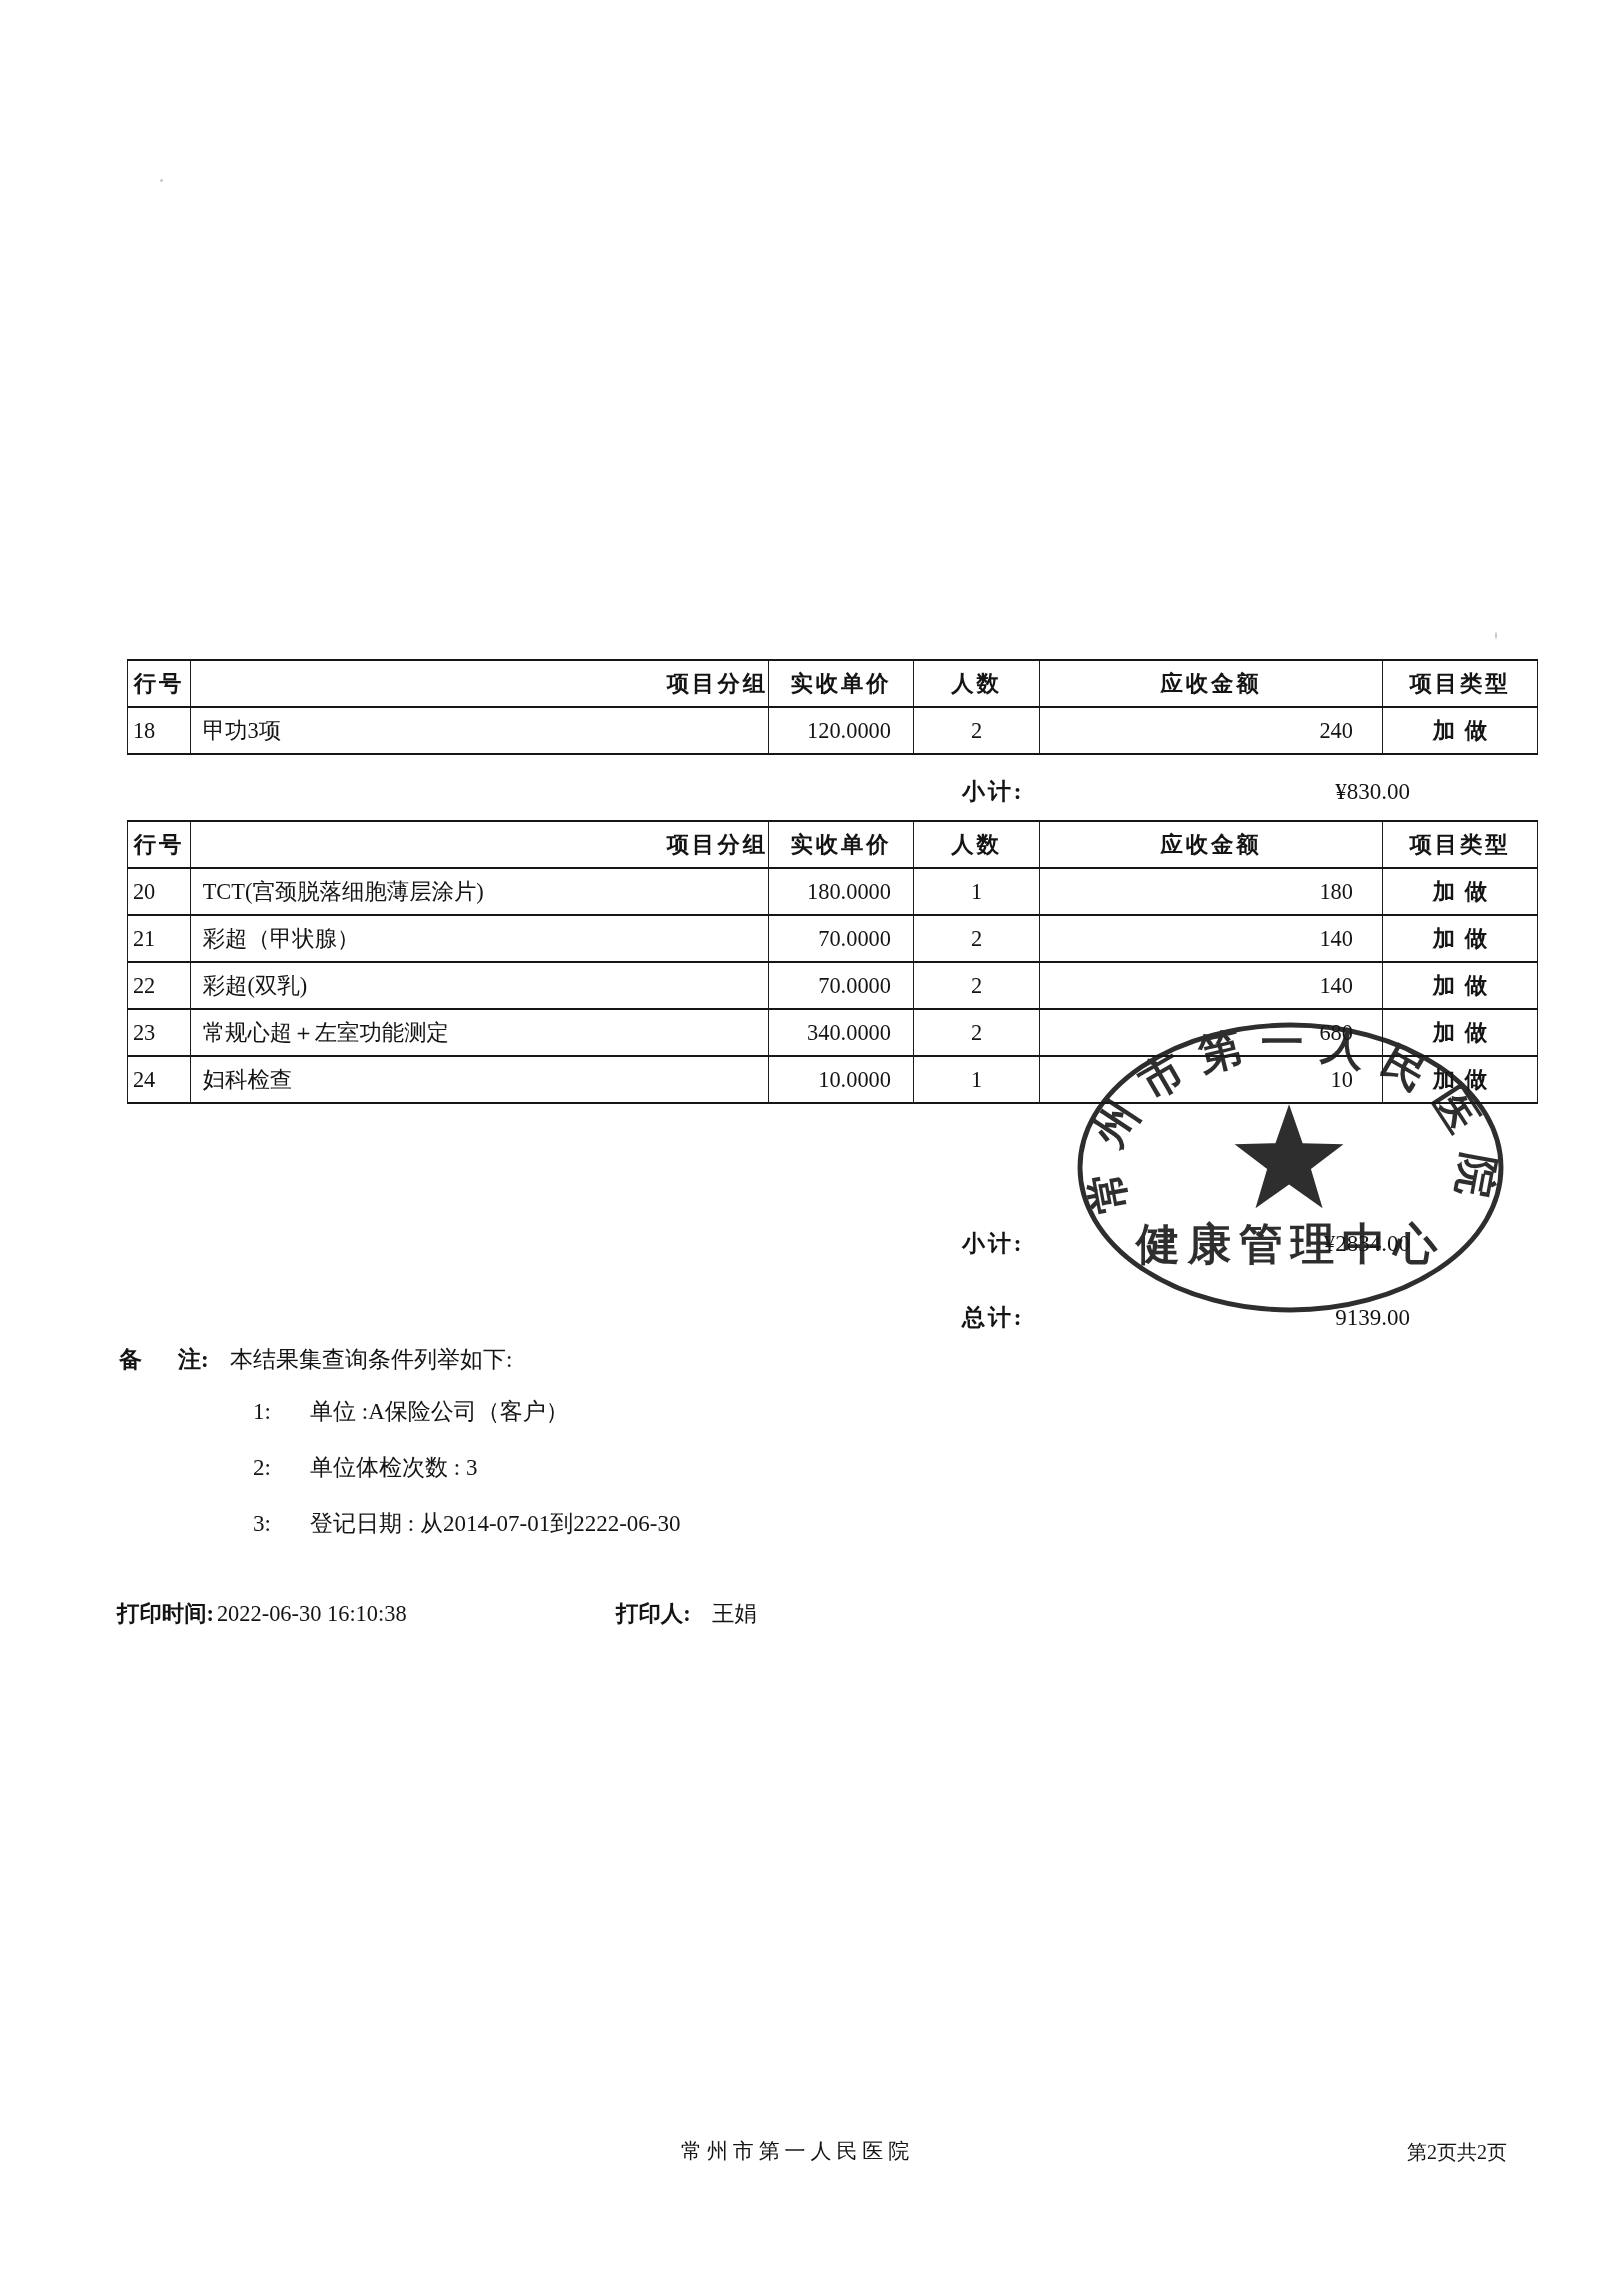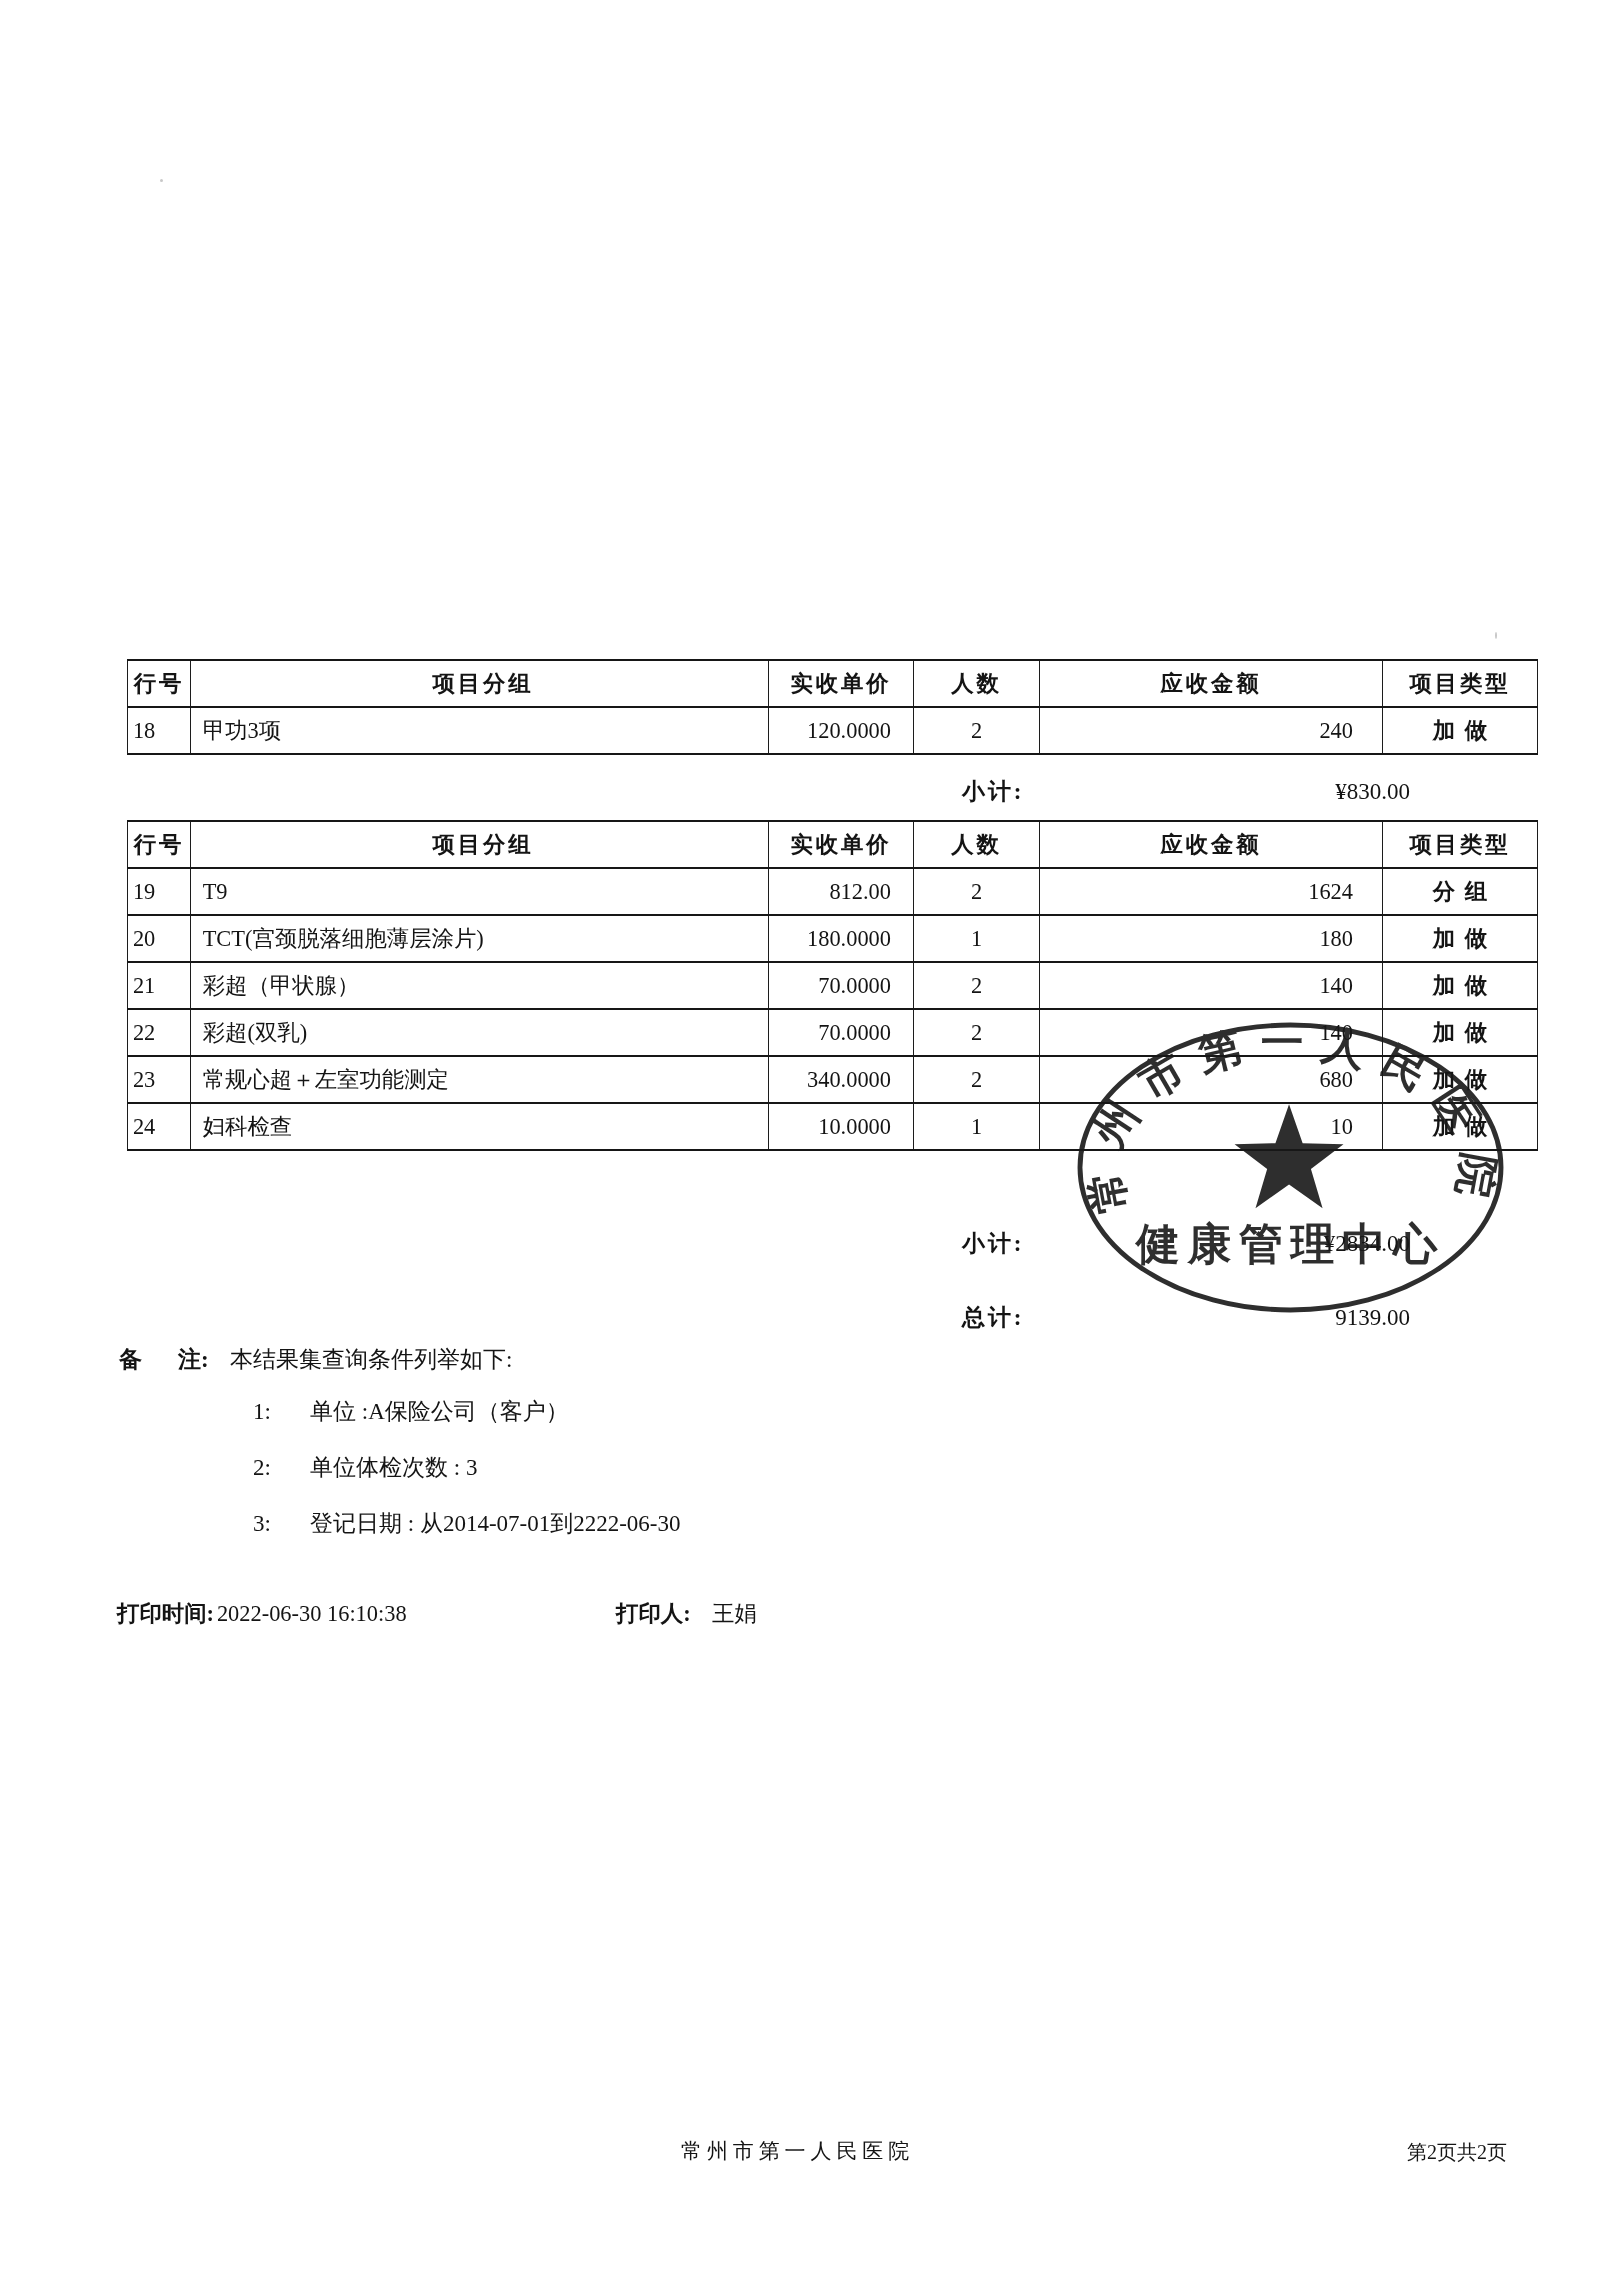--- a/index.html
+++ b/index.html
@@ -18,21 +18,21 @@
   }
   #table1{top:659px;}
   #table2{top:820px;}
   .charges th,.charges td{
     border-left:1.5px solid #1c1c1c;border-right:1.5px solid #1c1c1c;
     border-top:2.9px solid #161616;border-bottom:2.9px solid #161616;
     font-size:22.4px;height:45px;padding:0;vertical-align:middle;
     white-space:nowrap;overflow:hidden;
   }
   .charges th{font-weight:bold;text-align:center;letter-spacing:2.9px;}
-  th.h-group{text-align:center;padding-left:7px;}
+  th.h-group{text-align:right;padding-left:7px;}
   td.c-no{text-align:left;padding-left:4.9px;}
   td.c-group{text-align:left;padding-left:11.7px;}
   td.c-price{text-align:right;padding-right:22px;}
   td.c-count{text-align:center;}
   td.c-amount{text-align:right;padding-right:29px;}
   td.c-type{text-align:center;font-weight:bold;letter-spacing:9.7px;text-indent:9.7px;}
   
   .sumrow{
     position:absolute;left:954px;width:456px;
     display:flex;justify-content:space-between;align-items:baseline;
@@ -127,28 +127,20 @@
         <th>行号</th>
         <th class="h-group">项目分组</th>
         <th>实收单价</th>
         <th>人数</th>
         <th>应收金额</th>
         <th>项目类型</th>
       </tr>
     </thead>
     <tbody>
       <tr>
-        <td class="c-no">19</td>
-        <td class="c-group">T9</td>
-        <td class="c-price">812.00</td>
-        <td class="c-count">2</td>
-        <td class="c-amount">1624</td>
-        <td class="c-type">分组</td>
-      </tr>
-      <tr>
         <td class="c-no">20</td>
         <td class="c-group">TCT(宫颈脱落细胞薄层涂片)</td>
         <td class="c-price">180.0000</td>
         <td class="c-count">1</td>
         <td class="c-amount">180</td>
         <td class="c-type">加做</td>
       </tr>
       <tr>
         <td class="c-no">21</td>
         <td class="c-group">彩超（甲状腺）</td>

